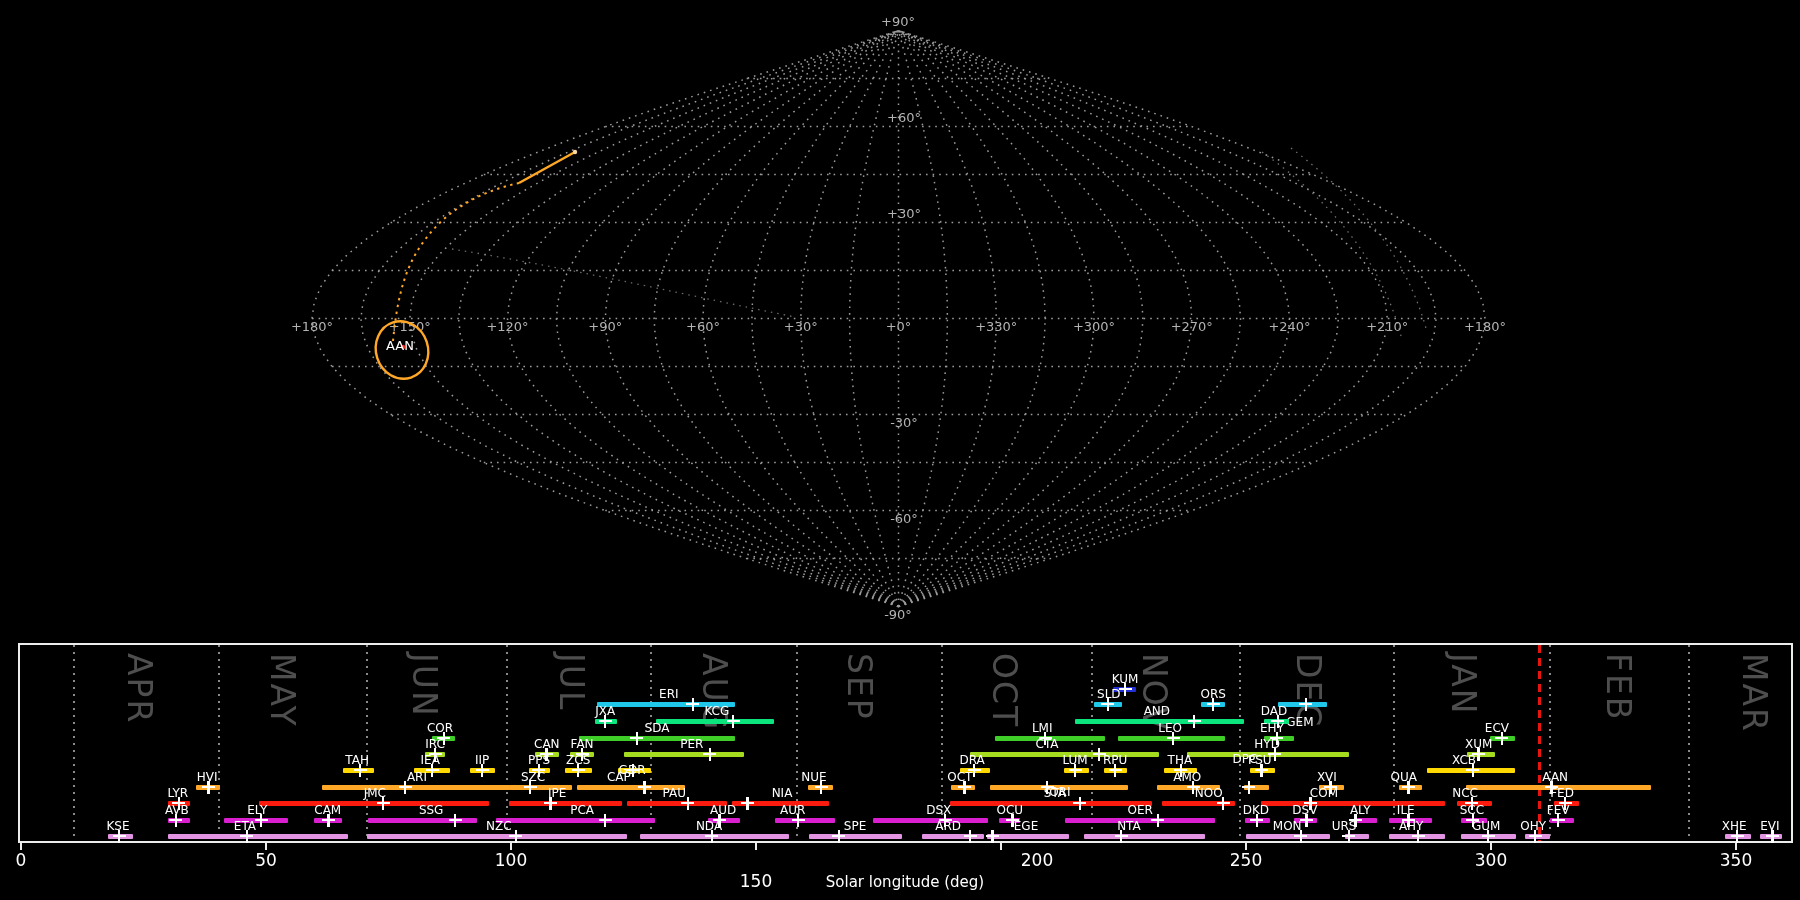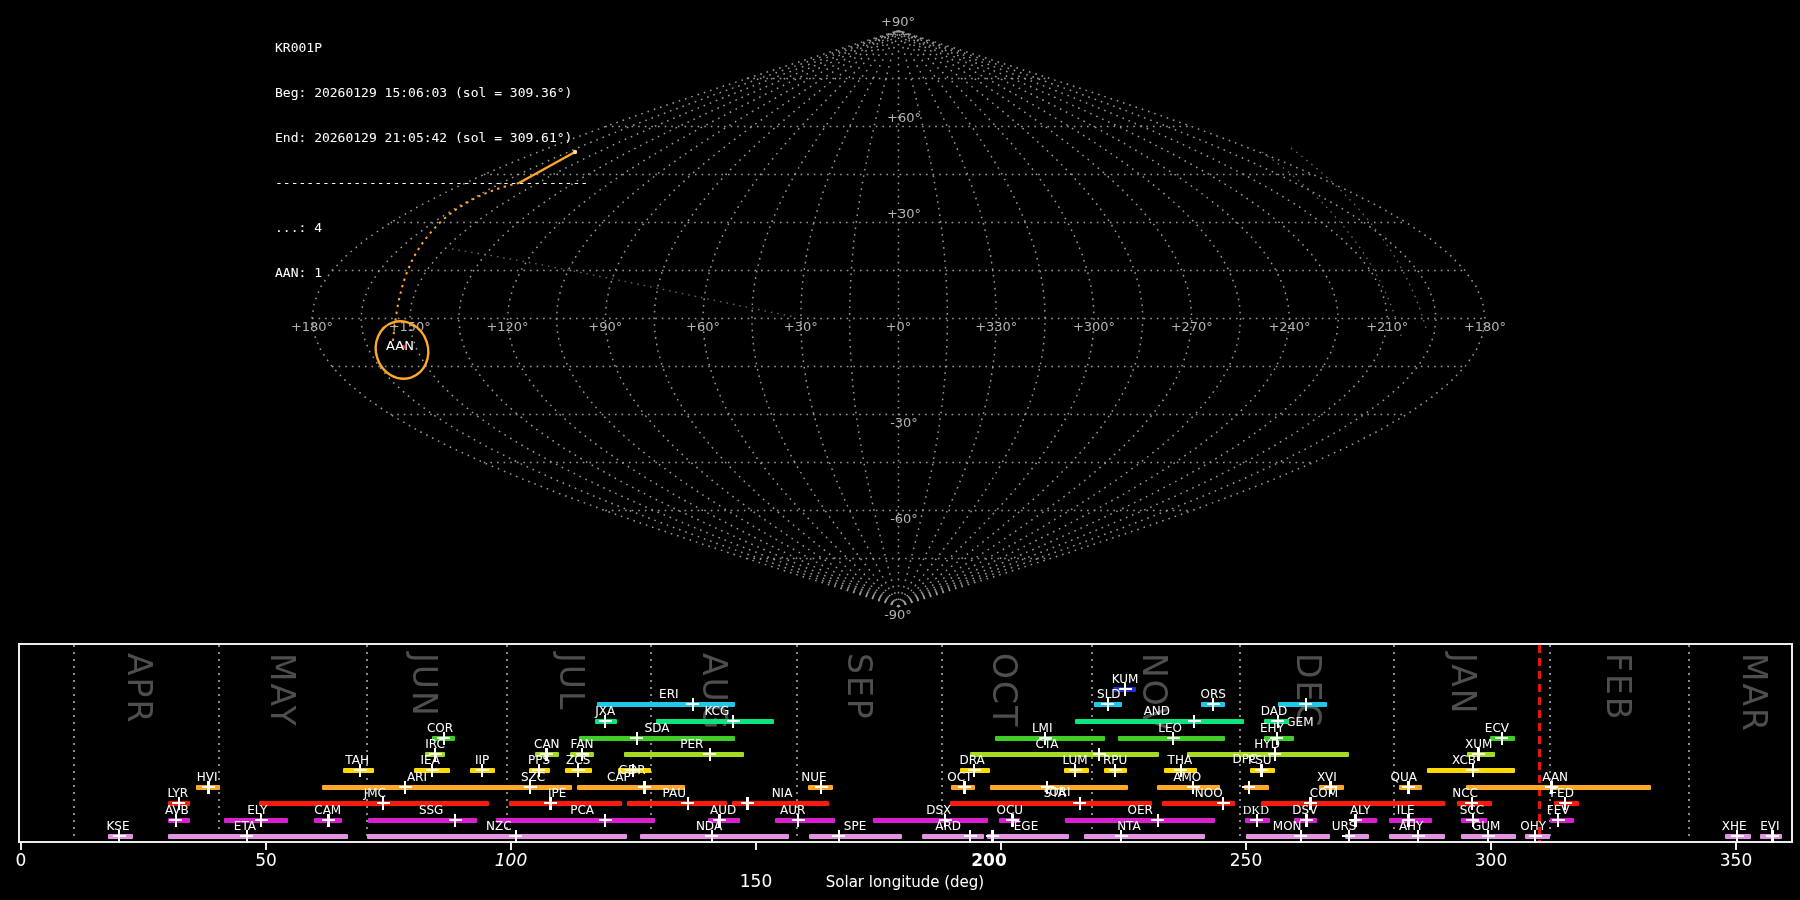--- a/index.html
+++ b/index.html
@@ -91,28 +91,20 @@
       <text x="904" y="522.6" fill="#b3b3b3" font-size="13" text-anchor="middle" font-family="&quot;DejaVu Sans&quot;,sans-serif">-60°</text>
       <text x="898" y="618.6" fill="#b3b3b3" font-size="13" text-anchor="middle" font-family="&quot;DejaVu Sans&quot;,sans-serif">-90°</text>
       <path d="M393,341 C397,300 404,268 424,241 C447,209 482,191 519,183" fill="none" stroke="#ffa828" stroke-width="2" stroke-dasharray="2.4 4.4"></path>
       <line x1="519" y1="183" x2="575" y2="152" stroke="#ffa828" stroke-width="2.4"></line>
       <circle cx="575" cy="152" r="2.2" fill="#ffd9a0"></circle>
       <ellipse cx="402" cy="350" rx="26" ry="29" fill="none" stroke="#ffa828" stroke-width="2.4" transform="rotate(-18 402 350)"></ellipse>
       <circle cx="403" cy="347" r="2.2" fill="#f22a1a"></circle>
       <text x="400" y="350" fill="#ffffff" font-size="13" text-anchor="middle" font-family="&quot;DejaVu Sans&quot;,sans-serif">AAN</text>
     </svg>
 
-  <div id="info">
-    <div>KR001P</div>
-    <div>Beg: 20260129 15:06:03 (sol = 309.36°)</div>
-    <div>End: 20260129 21:05:42 (sol = 309.61°)</div>
-    <div>----------------------------------------</div>
-    <div>...: 4</div>
-    <div>AAN: 1</div>
-  </div>
 
   <div id="panel">
       <div class="mline" style="left: 52.96px;"></div>
       <div class="mlabel" style="left: 100.11px;">APR</div>
       <div class="mline" style="left: 198px;"></div>
       <div class="mlabel" style="left: 243.19px;">MAY</div>
       <div class="mline" style="left: 345.98px;"></div>
       <div class="mlabel" style="left: 384.8px;">JUN</div>
       <div class="mline" style="left: 486.12px;"></div>
       <div class="mlabel" style="left: 531.8px;">JUL</div>
@@ -326,21 +318,21 @@
       <div class="pk" style="left: 925.18px; top: 175px;"></div>
       <div class="slabel" style="left: 886.81px; top: 159px;">DSX</div>
       <div class="bar" style="left: 979.08px; width: 21.07px; top: 172.5px; background: rgb(218, 31, 209);"></div>
       <div class="pk" style="left: 992.8px; top: 175px;"></div>
       <div class="slabel" style="left: 957.86px; top: 159px;">OCU</div>
       <div class="bar" style="left: 1045.23px; width: 149.94px; top: 172.5px; background: rgb(218, 31, 209);"></div>
       <div class="pk" style="left: 1137.84px; top: 175px;"></div>
       <div class="slabel" style="left: 1088.2px; top: 159px;">OER</div>
       <div class="bar" style="left: 1225.06px; width: 24.99px; top: 172.5px; background: rgb(218, 31, 209);"></div>
       <div class="pk" style="left: 1236.82px; top: 175px;"></div>
-      <div class="slabel" style="left: 1203.84px; top: 159px; font-family: Liberation Serif, serif;">DKD</div>
+      <div class="slabel" style="left: 1203.84px; top: 159px;">DKD</div>
       <div class="bar" style="left: 1274.06px; width: 23.03px; top: 172.5px; background: rgb(218, 31, 209);"></div>
       <div class="pk" style="left: 1286.8px; top: 175px;"></div>
       <div class="slabel" style="left: 1252.84px; top: 159px;">DSV</div>
       <div class="bar" style="left: 1333.84px; width: 23.03px; top: 172.5px; background: rgb(218, 31, 209);"></div>
       <div class="pk" style="left: 1335.8px; top: 175px;"></div>
       <div class="slabel" style="left: 1308.21px; top: 159px;">ALY</div>
       <div class="bar" style="left: 1369.12px; width: 43.12px; top: 172.5px; background: rgb(218, 31, 209);"></div>
       <div class="pk" style="left: 1388.23px; top: 175px;"></div>
       <div class="slabel" style="left: 1353.78px; top: 159px;">ILE</div>
       <div class="bar" style="left: 1441.15px; width: 25.97px; top: 172.5px; background: rgb(218, 31, 209);"></div>
@@ -395,24 +387,24 @@
       <div class="pk" style="left: 1752.3px; top: 191px;"></div>
       <div class="slabel" style="left: 1717.85px; top: 175px;">EVI</div>
     </div>
   <div id="axis"></div>
   <div id="axistitle">Solar longitude (deg)</div>
 <div class="tick" style="left: 20px;"></div>
     <div class="ticklabel" style="left: -14px;">0</div>
     <div class="tick" style="left: 265px;"></div>
     <div class="ticklabel" style="left: 231px;">50</div>
     <div class="tick" style="left: 510px;"></div>
-    <div class="ticklabel" style="left: 476px; font-style: italic;">100</div>
+    <div class="ticklabel" style="left: 476px;">100</div>
     <div class="tick" style="left: 755px;"></div>
     <div class="ticklabel" style="left: 721px; margin-top: 21px;">150</div>
     <div class="tick" style="left: 1000px;"></div>
-    <div class="ticklabel" style="left: 954px; font-weight: bold;">200</div>
+    <div class="ticklabel" style="left: 1002px;">200</div>
     <div class="tick" style="left: 1245px;"></div>
     <div class="ticklabel" style="left: 1211px; text-align: center;">250</div>
     <div class="tick" style="left: 1490px;"></div>
     <div class="ticklabel" style="left: 1456px;">300</div>
     <div class="tick" style="left: 1735px;"></div>
     <div class="ticklabel" style="left: 1701px;">350</div>
   </div>
 
 </body></html>

